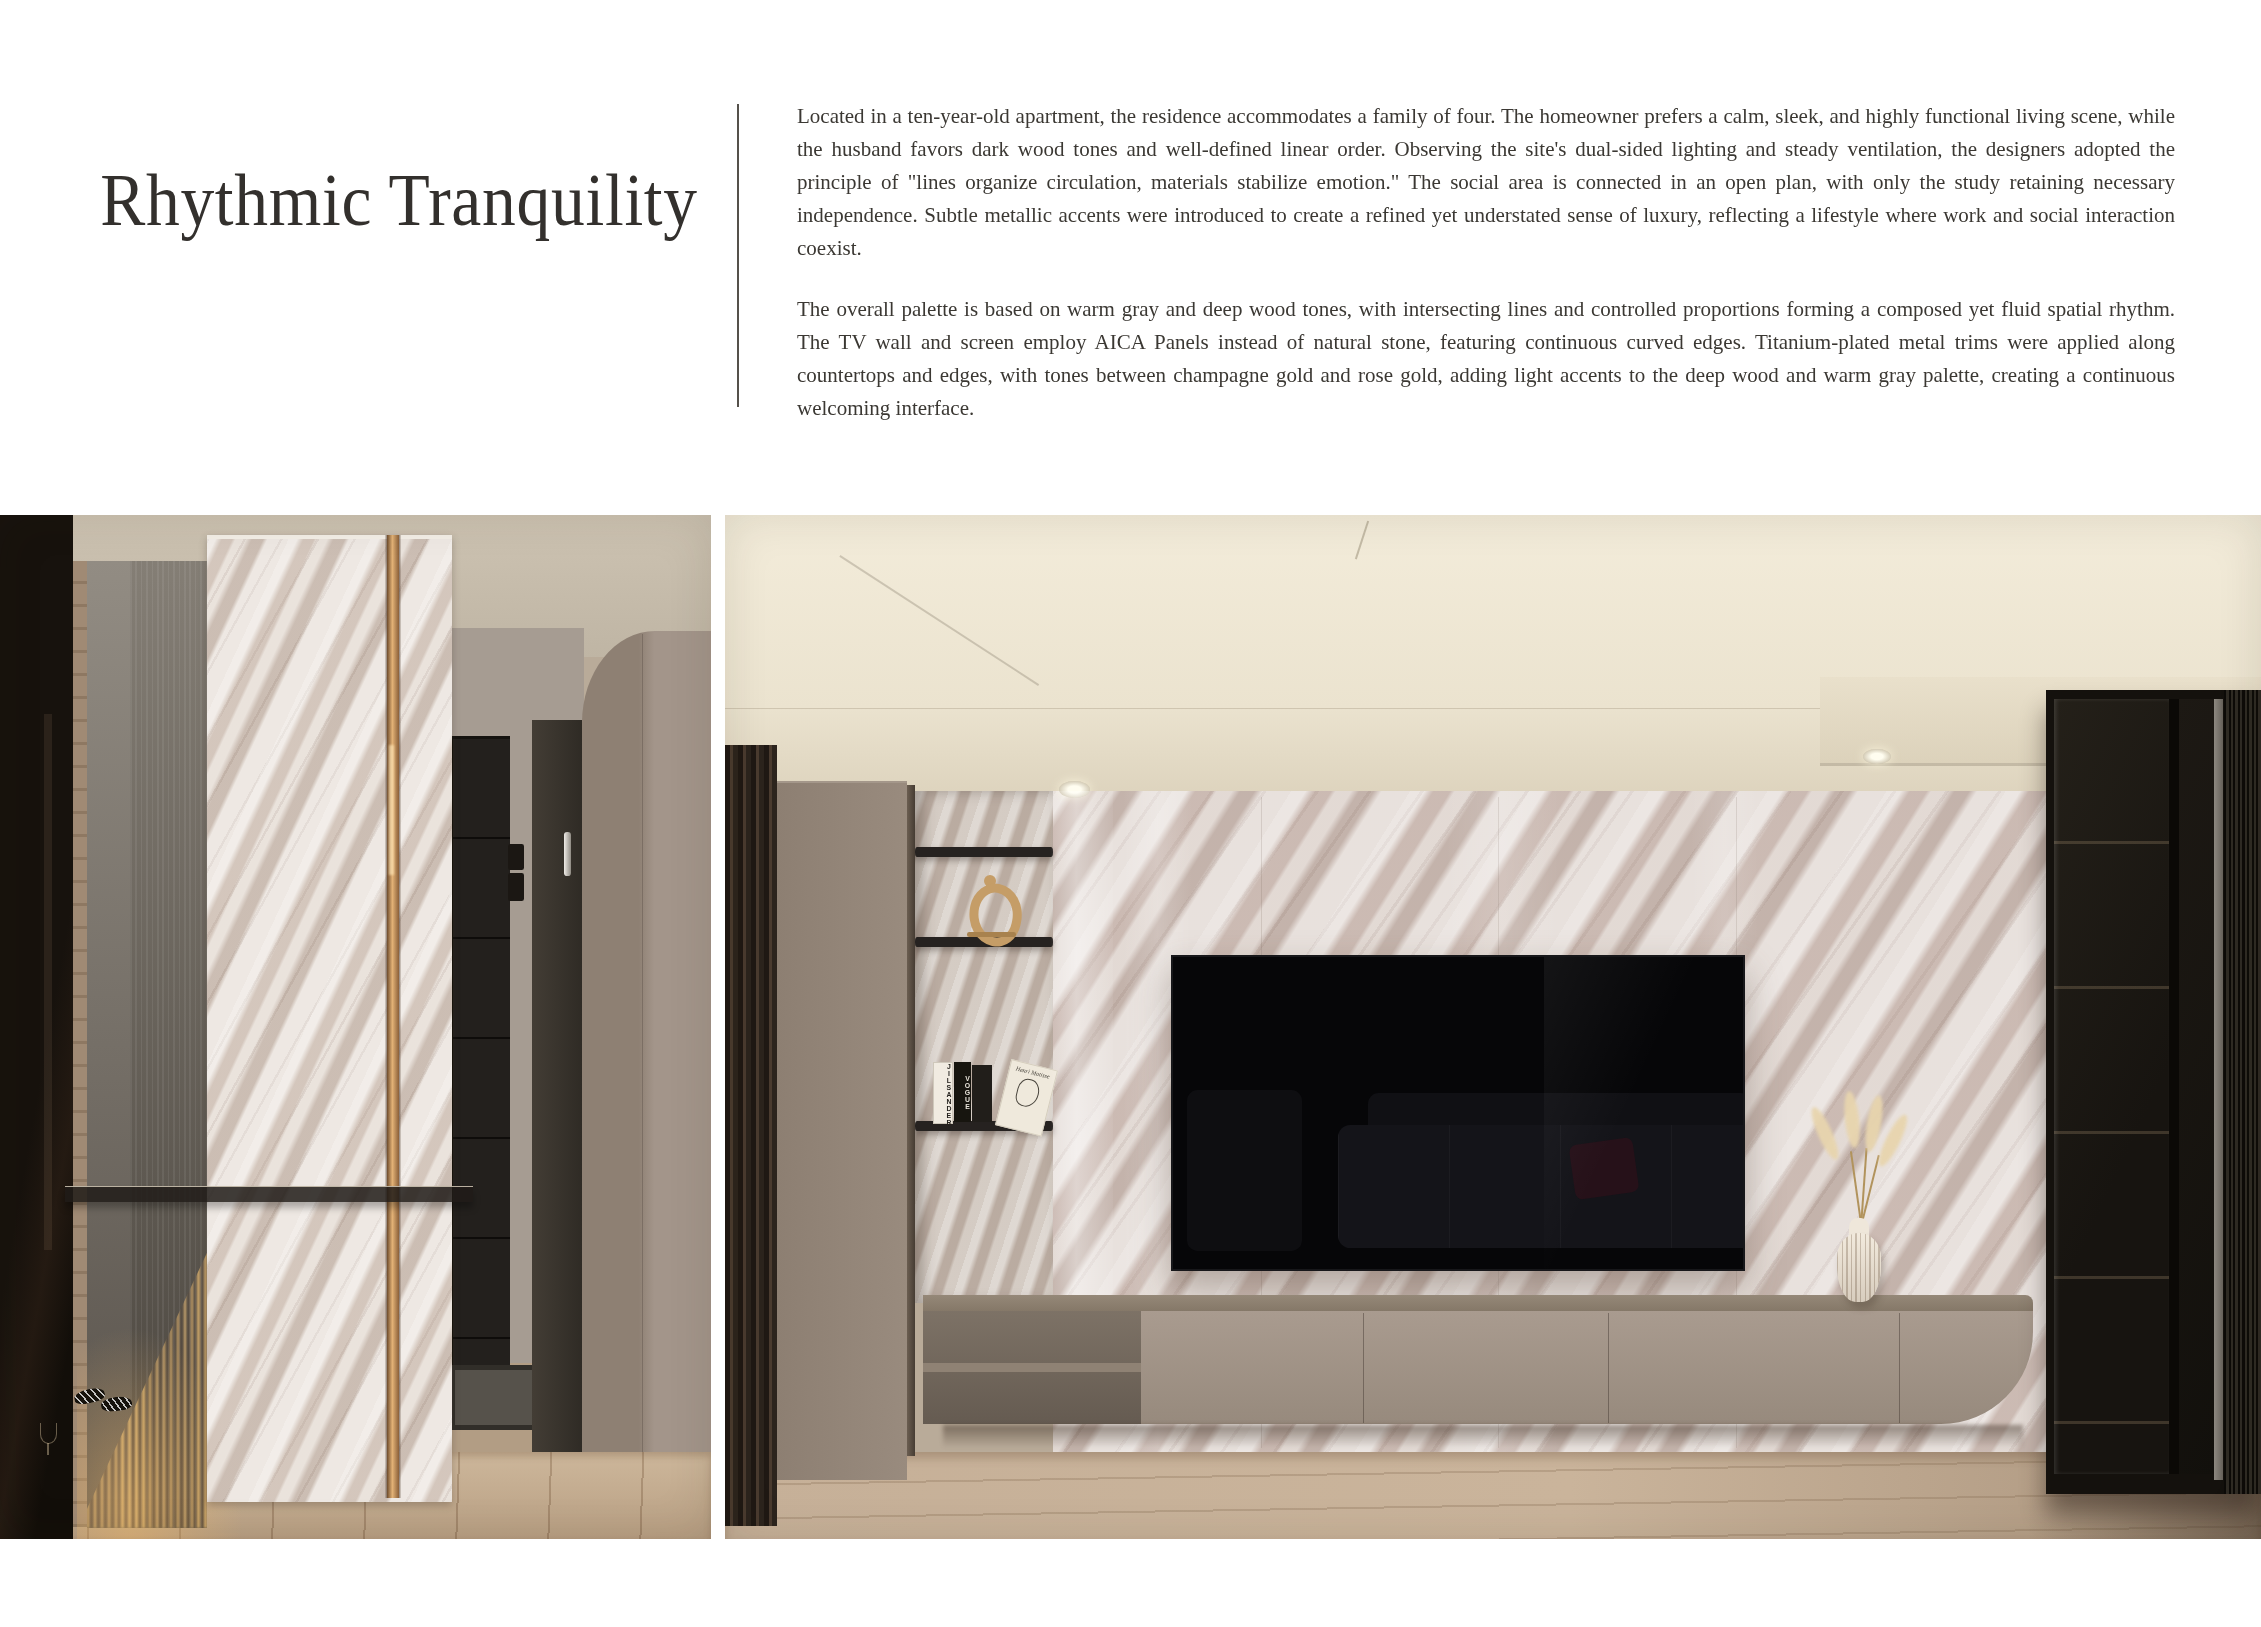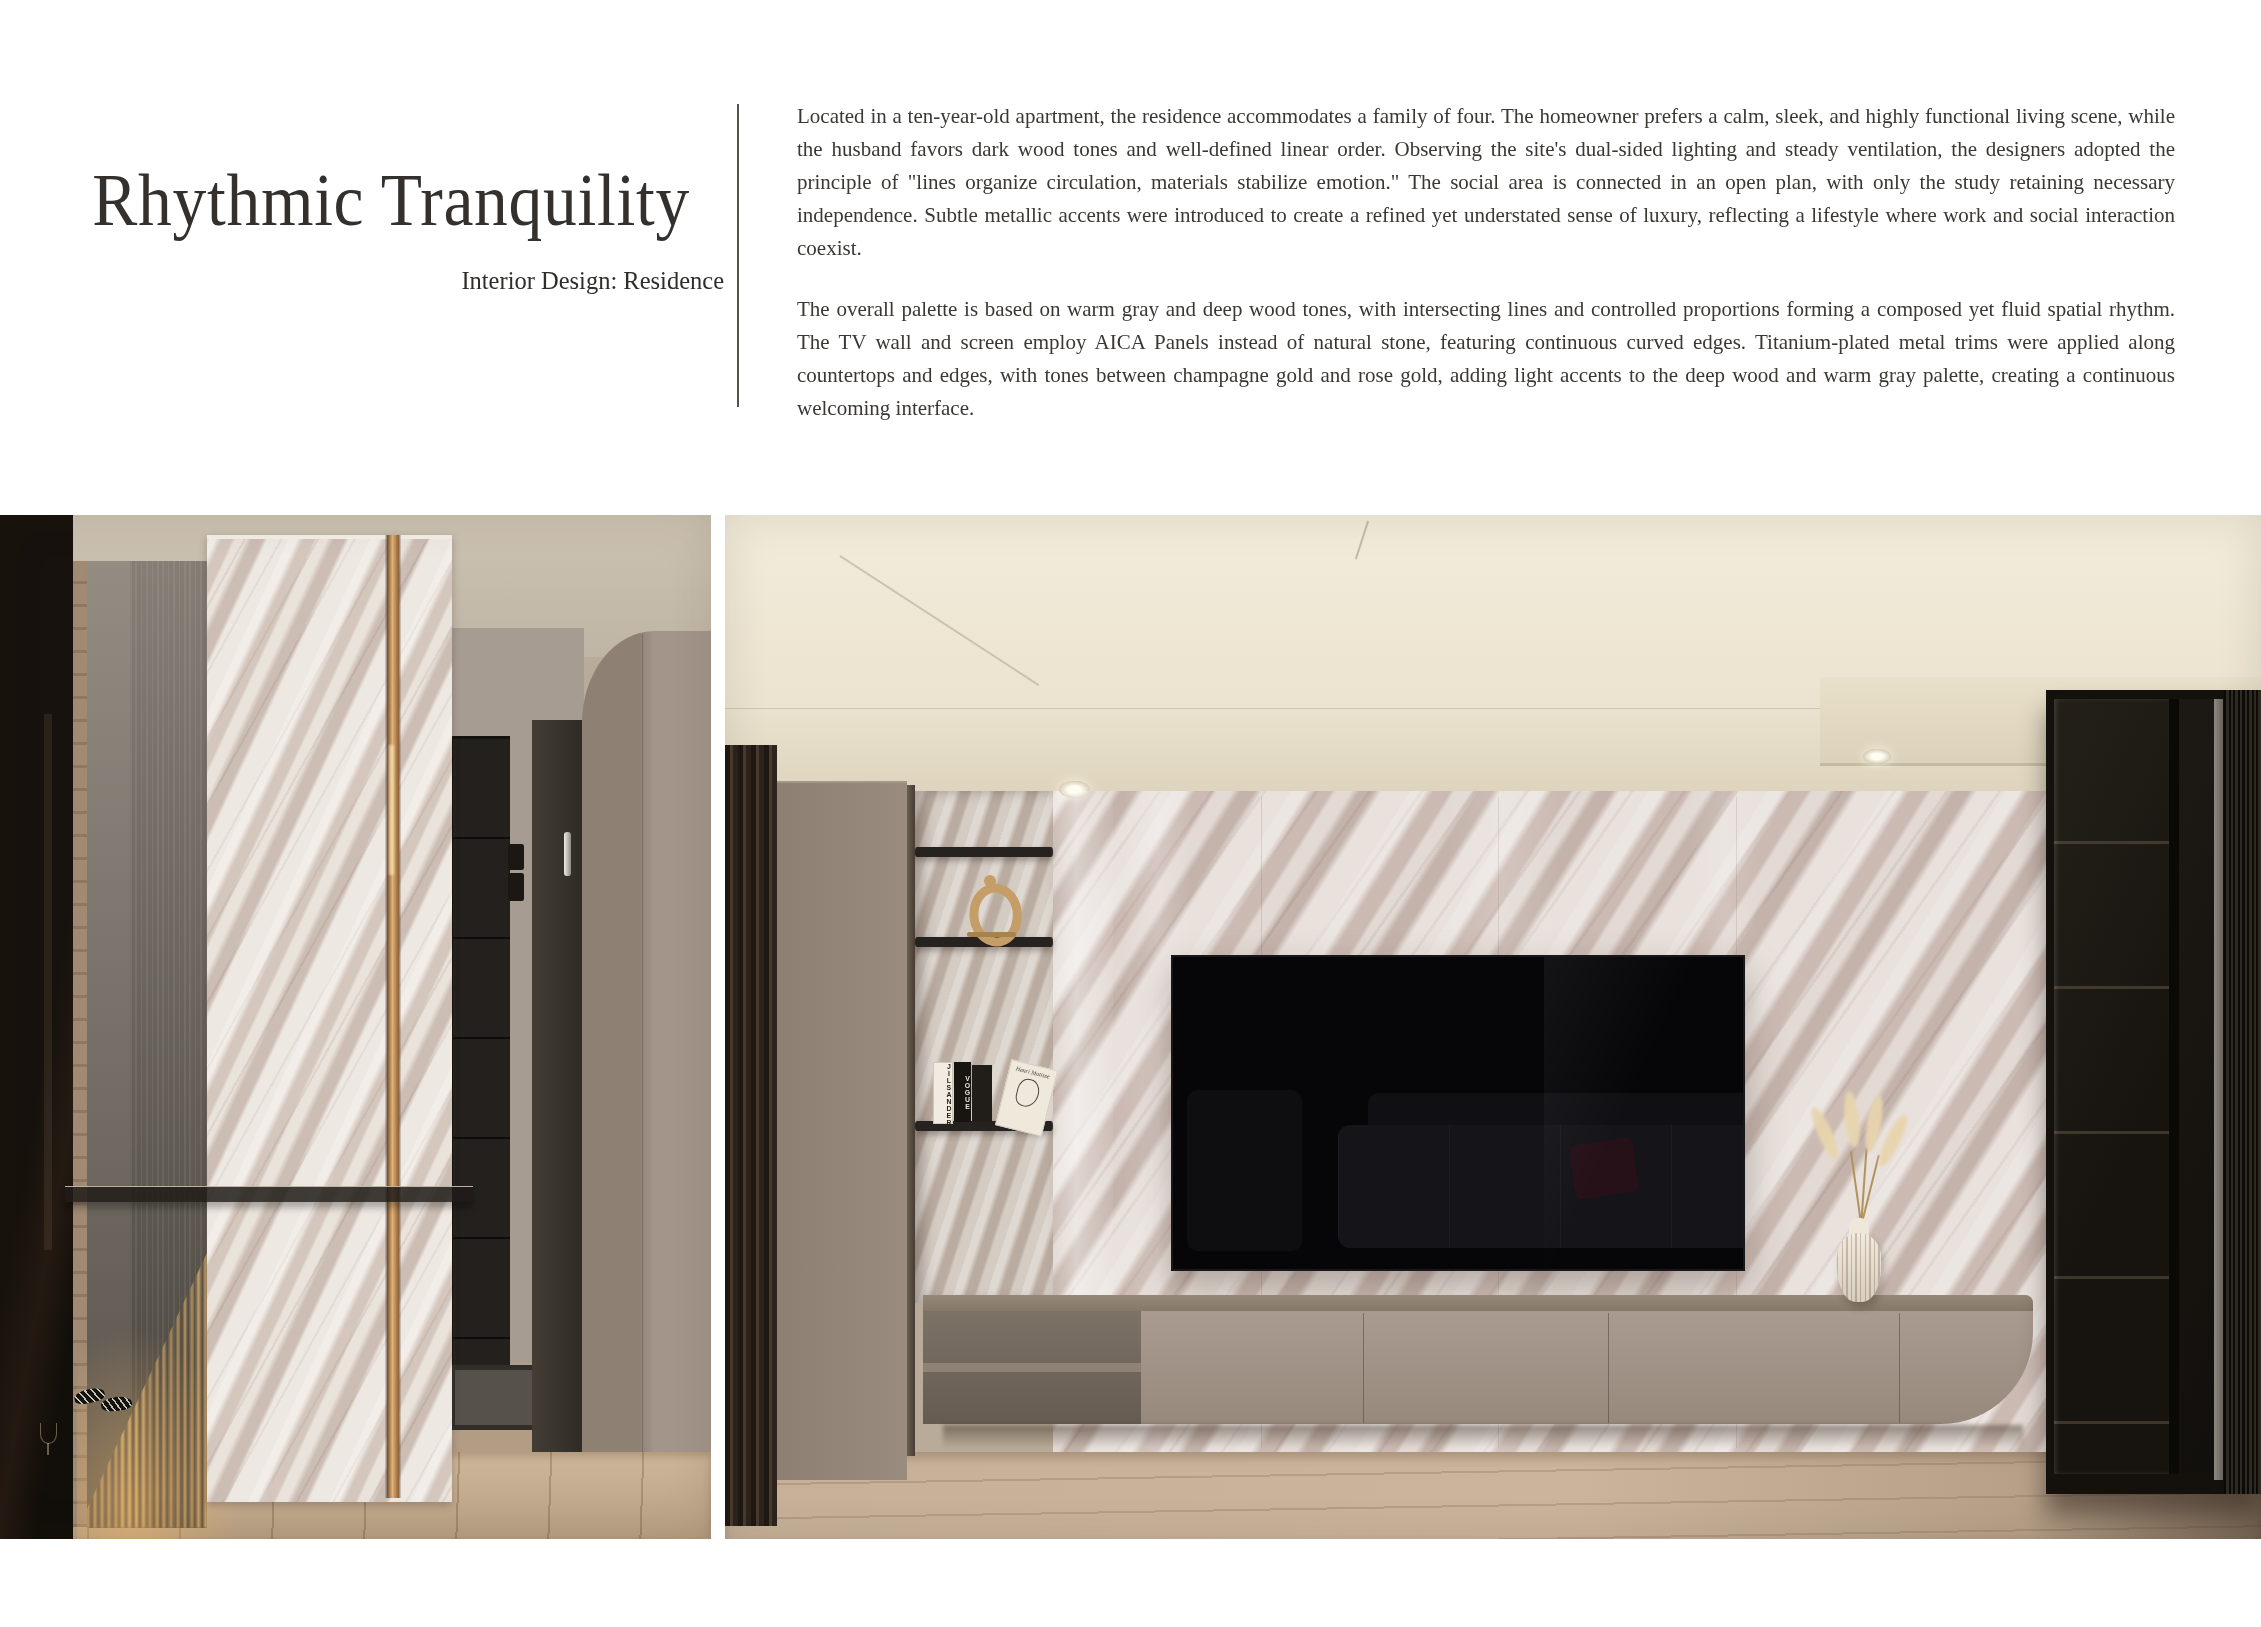--- a/index.html
+++ b/index.html
@@ -1,21 +1,21 @@
 <!DOCTYPE html>
 <html style="font-size:12.3px"><head>
 <meta charset="utf-8">
 <style>
   html,body{margin:0;padding:0;background:#ffffff;}
   .page{position:relative;width:2261px;height:1628px;background:#ffffff;overflow:hidden;
         font-family:"Liberation Serif","DejaVu Serif",serif;}
   .abs{position:absolute;}
 
   
-  .title-block{position:absolute;left:42px;top:159px;width:682px;text-align:right;}
+  .title-block{position:absolute;left:58px;top:159px;width:682px;text-align:center;}
   .page-title{margin:0;font-size:75px;font-weight:normal;color:#33302d;line-height:1.08;
               letter-spacing:0.8px;transform:scaleX(.9);transform-origin:center;white-space:nowrap;}
   .subtitle{margin:0;font-size:24.5px;color:#2f2d2a;line-height:1.45;}
   .subtitle.first{margin-top:23px;}
   .v-divider{position:absolute;left:737px;top:104px;width:1.5px;height:303px;background:#55514b;}
   .intro{position:absolute;left:797px;top:100px;width:1378px;}
   .intro p{margin:0 0 28px 0;font-size:21px;line-height:33px;color:#3b3833;text-align:justify;}
 
   
   .photo{position:absolute;top:515px;height:1024px;overflow:hidden;background:#b9ab99;}
@@ -168,21 +168,20 @@
   .photo-frame-shadow{left:0;top:0;width:100%;height:100%;box-shadow:inset 0 0 46px rgba(40,30,20,.12);}
 </style>
 </head>
 <body>
 
 <div class="page">
 
   <header>
     <div class="title-block">
       <h1 class="page-title">Rhythmic Tranquility</h1>
-      <p class="subtitle first">Interior Design: Residence</p>
     </div>
     <div class="v-divider"></div>
     <div class="intro">
       <p>Located in a ten-year-old apartment, the residence accommodates a family of four. The homeowner prefers a calm, sleek, and highly functional living scene, while the husband favors dark wood tones and well-defined linear order. Observing the site's dual-sided lighting and steady ventilation, the designers adopted the principle of "lines organize circulation, materials stabilize emotion." The social area is connected in an open plan, with only the study retaining necessary independence. Subtle metallic accents were introduced to create a refined yet understated sense of luxury, reflecting a lifestyle where work and social interaction coexist.</p>
       <p>The overall palette is based on warm gray and deep wood tones, with intersecting lines and controlled proportions forming a composed yet fluid spatial rhythm. The TV wall and screen employ AICA Panels instead of natural stone, featuring continuous curved edges. Titanium-plated metal trims were applied along countertops and edges, with tones between champagne gold and rose gold, adding light accents to the deep wood and warm gray palette, creating a continuous welcoming interface.</p>
     </div>
   </header>
 
   <figure class="photo photo-left" style="margin:0;">
     <div class="abs lp-ceiling"></div>

